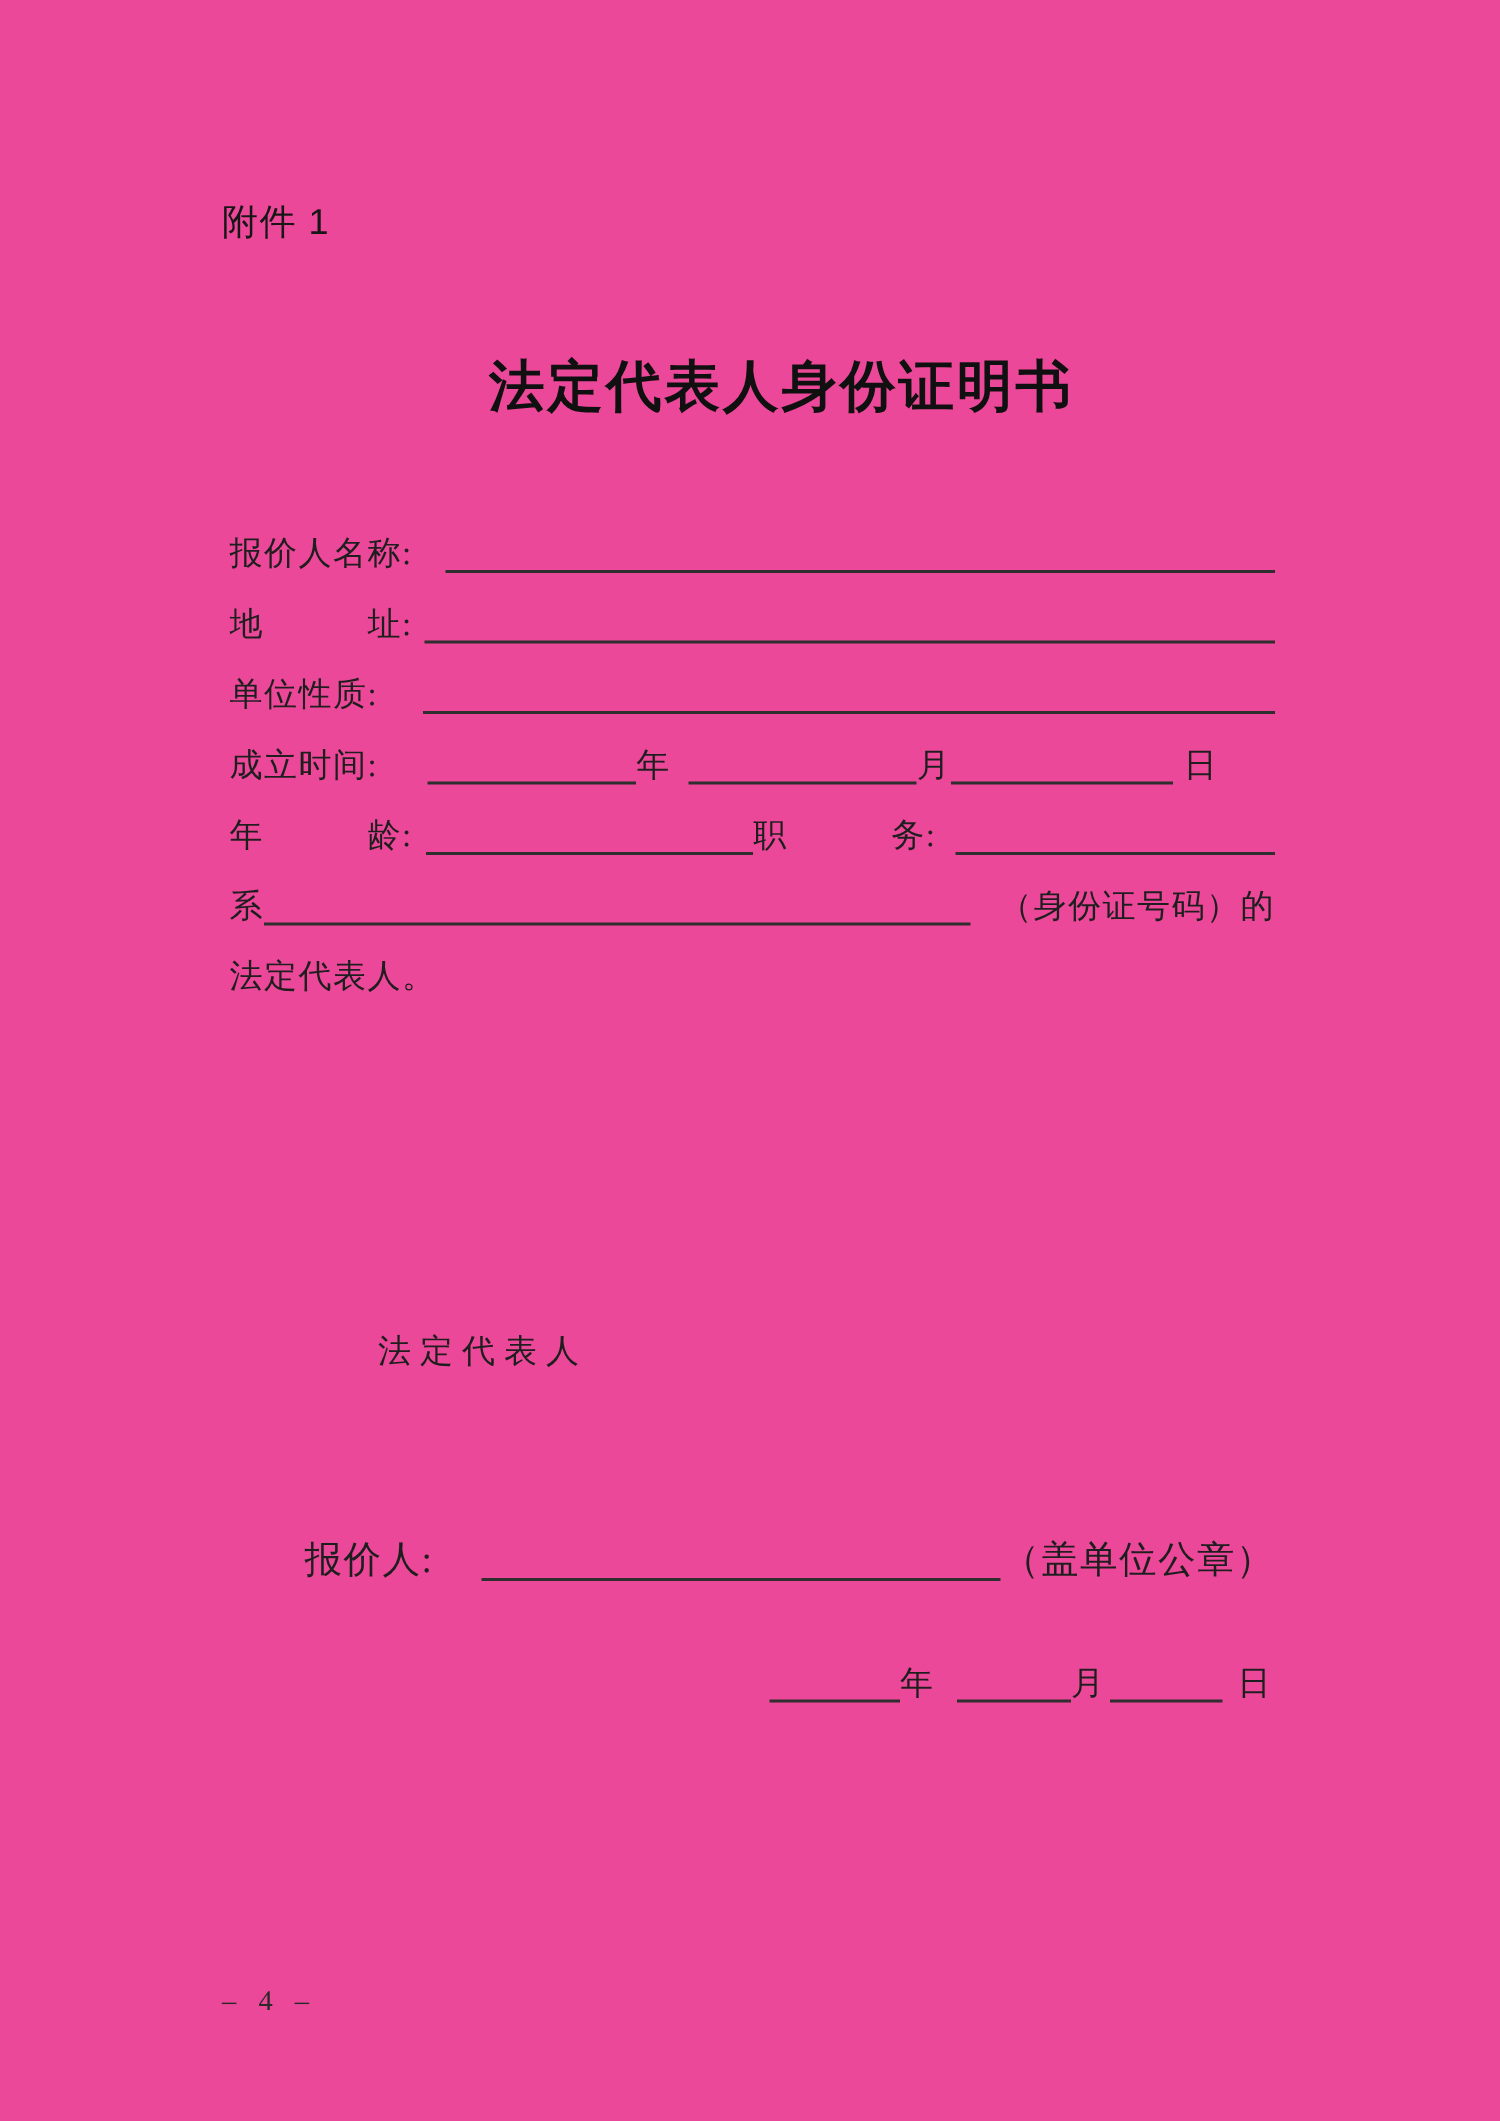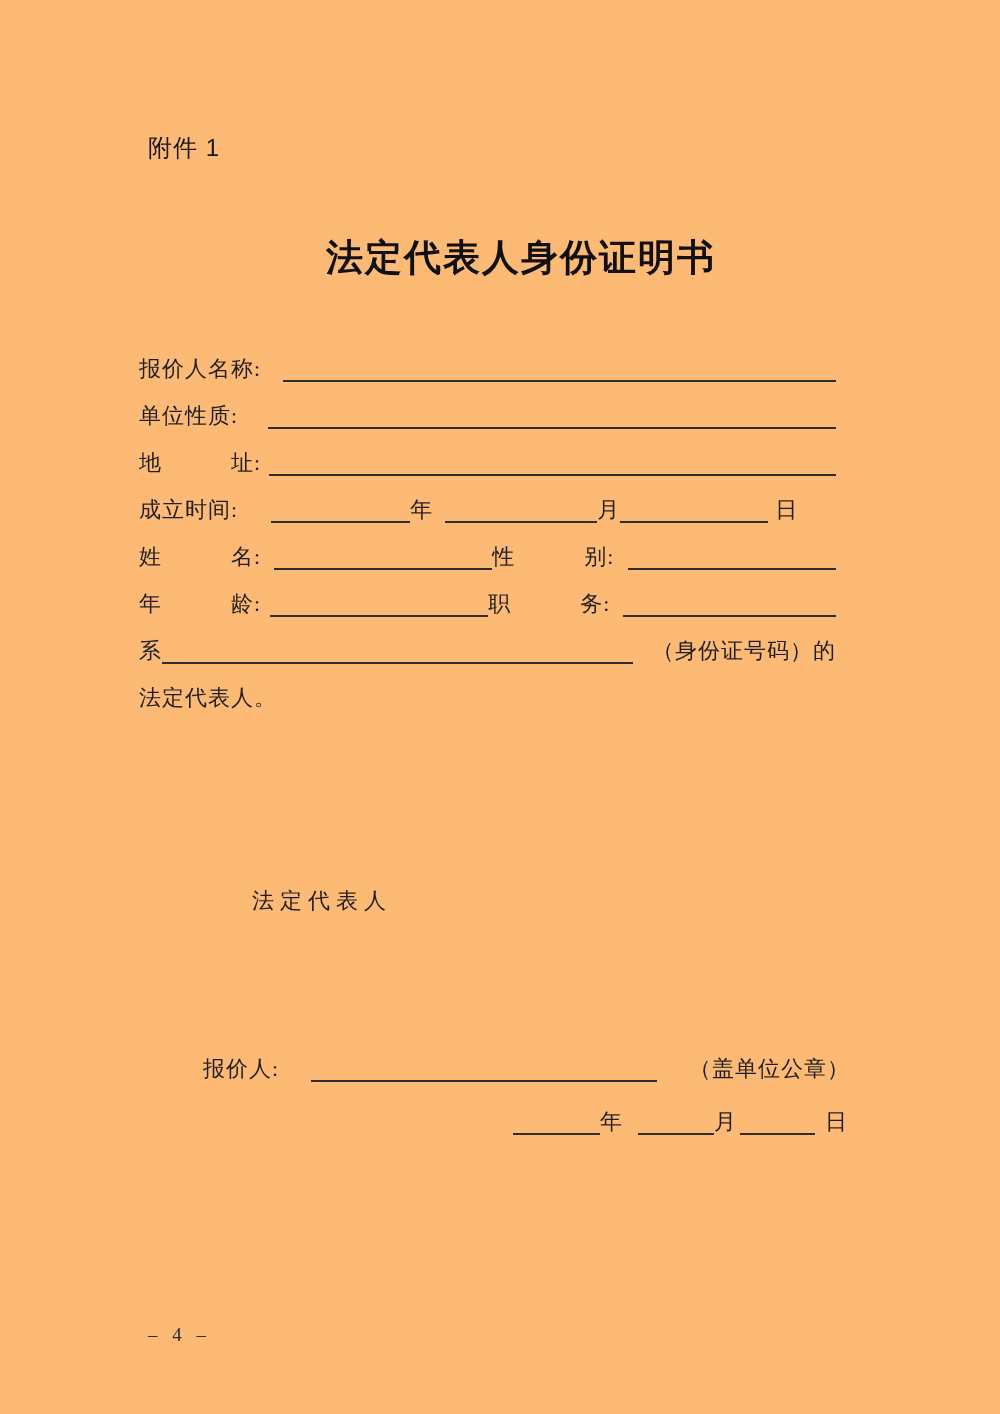--- a/index.html
+++ b/index.html
@@ -1,20 +1,20 @@
 <!DOCTYPE html>
 <html><head>
 <meta charset="utf-8">
 <style>
   html, body { margin: 0; padding: 0; background: #ffffff; }
   .page {
     position: relative;
     width: 1000px;
     height: 1414px;
-    background: #fdba74;
+    background: #ec4899;
     color: #1e1e1e;
     font-family: "Liberation Serif", "DejaVu Serif", serif;
     overflow: hidden;
   }
   .attachment {
     position: absolute;
     left: 148px;
     top: 132px;
     font-size: 24px;
     letter-spacing: 1px;
@@ -30,21 +30,21 @@
     text-align: center;
     font-size: 37px;
     font-weight: 700;
     letter-spacing: 2px;
     color: #101010;
     white-space: pre;
     padding-left: 42px;
   }
   .form-block {
     position: absolute;
-    left: 139px;
+    left: 153px;
     top: 335px;
     width: 697px;
   }
   .form-row {
     display: flex;
     align-items: flex-end;
     height: 47px;
     font-size: 22px;
   }
   .lbl {
@@ -72,26 +72,26 @@
     left: 252px;
     top: 886px;
     font-size: 22px;
     line-height: 30px;
     letter-spacing: 6px;
     white-space: pre;
   }
   .sig-row {
     position: absolute;
     left: 203px;
-    top: 1036px;
+    top: 1008px;
     width: 647px;
     height: 46px;
     display: flex;
     align-items: flex-end;
-    font-size: 22px;
+    font-size: 25px;
   }
   .date-row {
     position: absolute;
     left: 513px;
     top: 1090px;
     height: 45px;
     display: flex;
     align-items: flex-end;
     font-size: 22px;
   }
@@ -116,46 +116,40 @@
   <div class="doc-title">法定代表人身份证明书</div>
 
   <div class="form-block">
 
     <div class="form-row">
       <span class="lbl">报价人名称:</span>
       <span class="bl ml22 grow"></span>
     </div>
 
     <div class="form-row">
-      <span class="lbl">单位性质:</span>
-      <span class="bl ml30 grow"></span>
+      <span class="lbl">地　　　址:</span>
+      <span class="bl ml8 grow"></span>
     </div>
 
     <div class="form-row">
-      <span class="lbl">地　　　址:</span>
-      <span class="bl ml8 grow"></span>
+      <span class="lbl">单位性质:</span>
+      <span class="bl ml30 grow"></span>
     </div>
 
     <div class="form-row">
       <span class="lbl">成立时间:</span>
       <span class="bl ml33 w139"></span>
       <span class="lbl">年</span>
       <span class="bl ml12 w152"></span>
       <span class="lbl">月</span>
       <span class="bl w148"></span>
       <span class="lbl ml7">日</span>
     </div>
 
 
-    <div class="form-row">
-      <span class="lbl">姓　　　名:</span>
-      <span class="bl ml13 w218"></span>
-      <span class="lbl">性　　　别:</span>
-      <span class="bl ml14 grow"></span>
-    </div>
 
     <div class="form-row">
       <span class="lbl">年　　　龄:</span>
       <span class="bl ml9 w218"></span>
       <span class="lbl">职　　　务:</span>
       <span class="bl ml13 grow"></span>
     </div>
 
 
     <div class="form-row">

